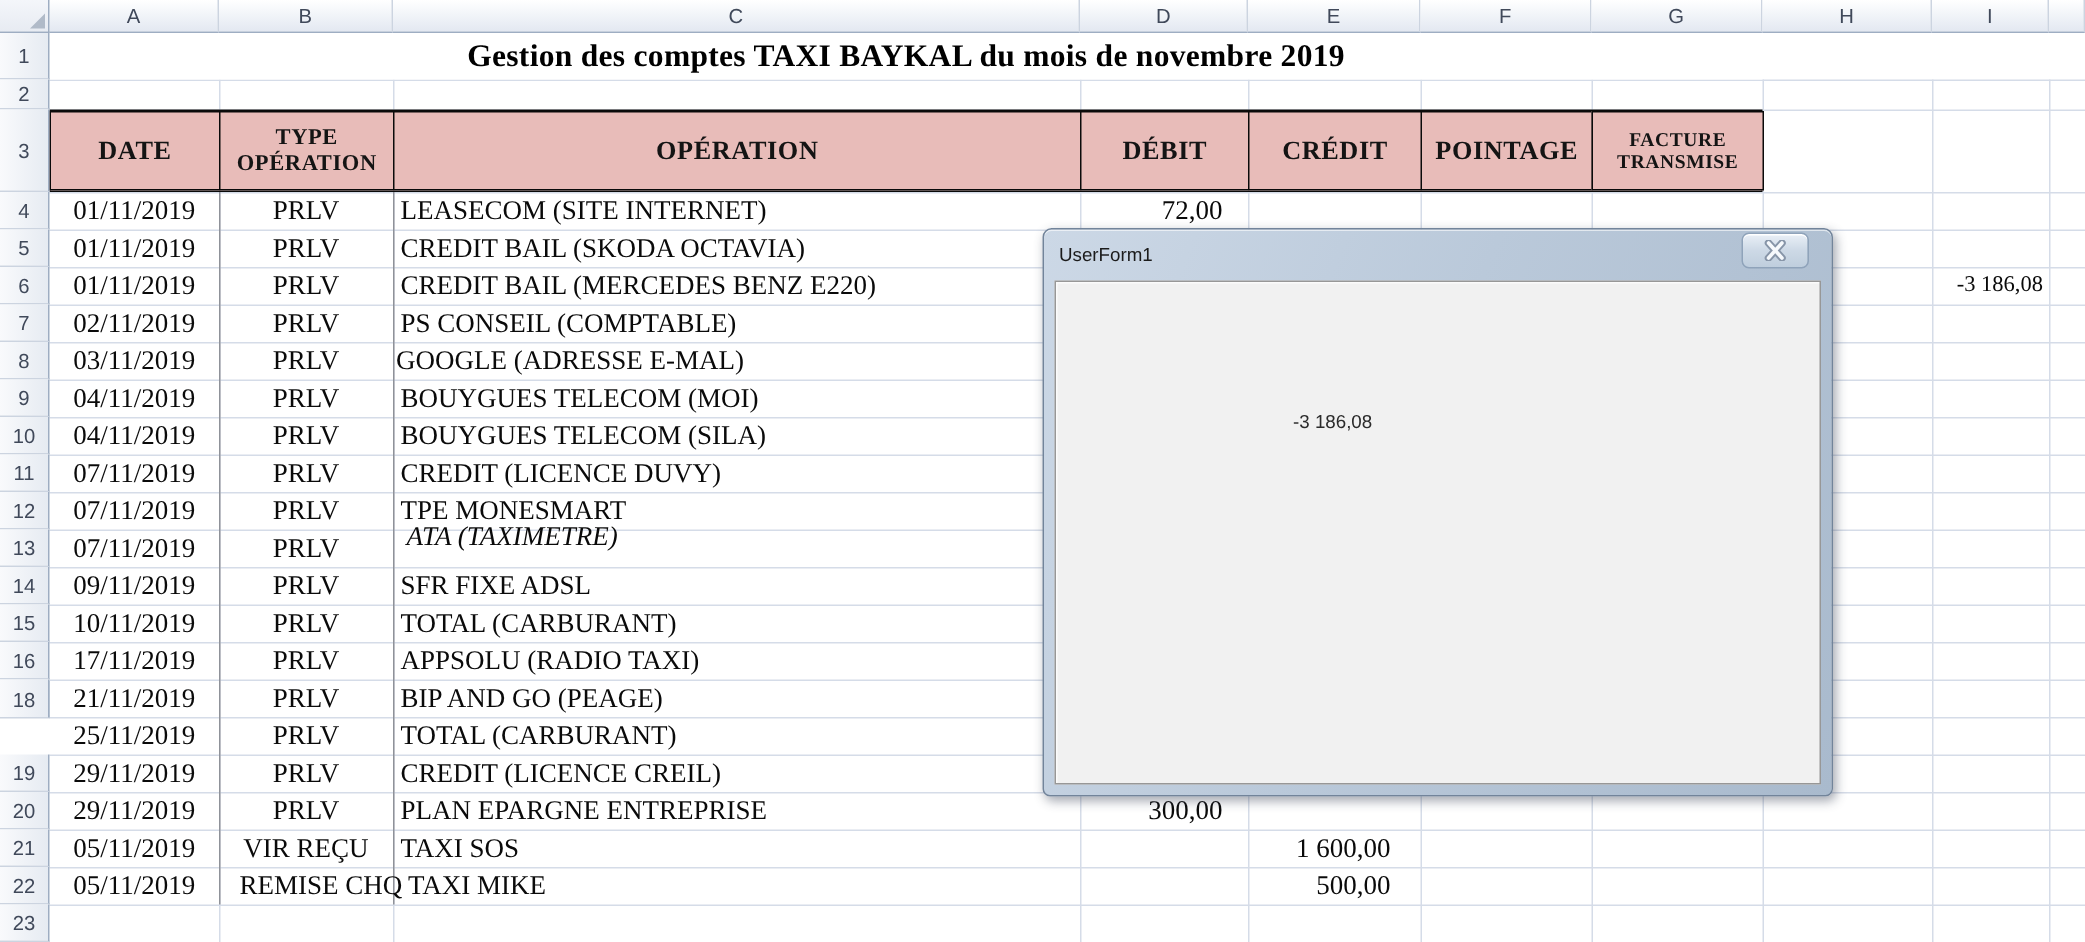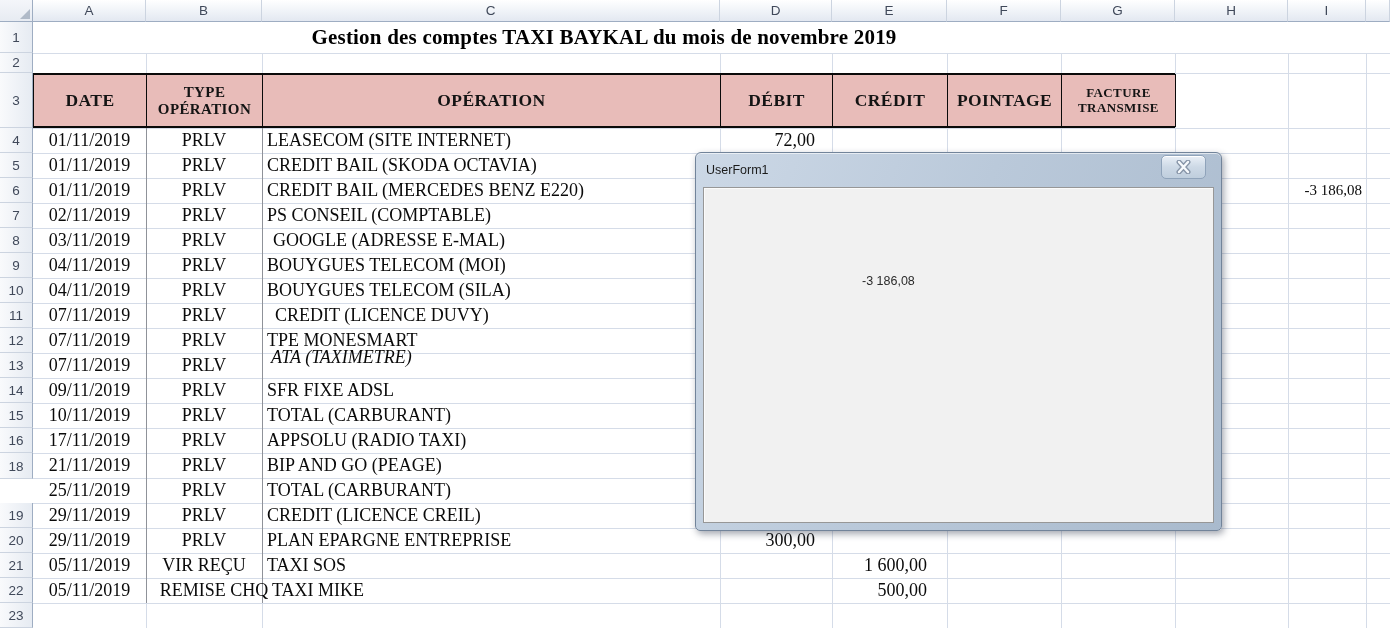--- a/index.html
+++ b/index.html
@@ -159,30 +159,30 @@
       <div class="dc center" style="top: 153px; left: 146px; width: 116px;">PRLV</div>
       <div class="dc " style="top: 153px; left: 262px; width: 458px; padding-left: 5px;">CREDIT BAIL (SKODA OCTAVIA)</div>
       <div class="dc center" style="top: 178px; left: 33px; width: 113px;">01/11/2019</div>
       <div class="dc center" style="top: 178px; left: 146px; width: 116px;">PRLV</div>
       <div class="dc " style="top: 178px; left: 262px; width: 458px; padding-left: 5px;">CREDIT BAIL (MERCEDES BENZ E220)</div>
       <div class="dc center" style="top: 203px; left: 33px; width: 113px;">02/11/2019</div>
       <div class="dc center" style="top: 203px; left: 146px; width: 116px;">PRLV</div>
       <div class="dc " style="top: 203px; left: 262px; width: 458px; padding-left: 5px;">PS CONSEIL (COMPTABLE)</div>
       <div class="dc center" style="top: 228px; left: 33px; width: 113px;">03/11/2019</div>
       <div class="dc center" style="top: 228px; left: 146px; width: 116px;">PRLV</div>
-      <div class="dc " style="top: 228px; left: 262px; width: 458px; padding-left: 11px;">GOOGLE (ADRESSE E-MAL)</div>
+      <div class="dc " style="top: 228px; left: 262px; width: 458px; padding-left: 2px;">GOOGLE (ADRESSE E-MAL)</div>
       <div class="dc center" style="top: 253px; left: 33px; width: 113px;">04/11/2019</div>
       <div class="dc center" style="top: 253px; left: 146px; width: 116px;">PRLV</div>
       <div class="dc " style="top: 253px; left: 262px; width: 458px; padding-left: 5px;">BOUYGUES TELECOM (MOI)</div>
       <div class="dc center" style="top: 278px; left: 33px; width: 113px;">04/11/2019</div>
       <div class="dc center" style="top: 278px; left: 146px; width: 116px;">PRLV</div>
       <div class="dc " style="top: 278px; left: 262px; width: 458px; padding-left: 5px;">BOUYGUES TELECOM (SILA)</div>
       <div class="dc center" style="top: 303px; left: 33px; width: 113px;">07/11/2019</div>
       <div class="dc center" style="top: 303px; left: 146px; width: 116px;">PRLV</div>
-      <div class="dc " style="top: 303px; left: 262px; width: 458px; padding-left: 13px; text-align: right;">CREDIT (LICENCE DUVY)</div>
+      <div class="dc " style="top: 303px; left: 262px; width: 458px; padding-left: 5px; text-align: right;">CREDIT (LICENCE DUVY)</div>
       <div class="dc center" style="top: 328px; left: 33px; width: 113px;">07/11/2019</div>
       <div class="dc center" style="top: 328px; left: 146px; width: 116px;">PRLV</div>
       <div class="dc " style="top: 328px; left: 262px; width: 458px; padding-left: 5px;">TPE MONESMART</div>
       <div class="dc center" style="top: 353px; left: 33px; width: 113px;">07/11/2019</div>
       <div class="dc center" style="top: 353px; left: 146px; width: 116px;">PRLV</div>
       <div class="dc " style="top: 345px; left: 262px; width: 458px; padding-left: 9px; font-style: italic;">ATA (TAXIMETRE)</div>
       <div class="dc center" style="top: 378px; left: 33px; width: 113px;">09/11/2019</div>
       <div class="dc center" style="top: 378px; left: 146px; width: 116px;">PRLV</div>
       <div class="dc " style="top: 378px; left: 262px; width: 458px; padding-left: 5px;">SFR FIXE ADSL</div>
       <div class="dc center" style="top: 403px; left: 33px; width: 113px;">10/11/2019</div>

